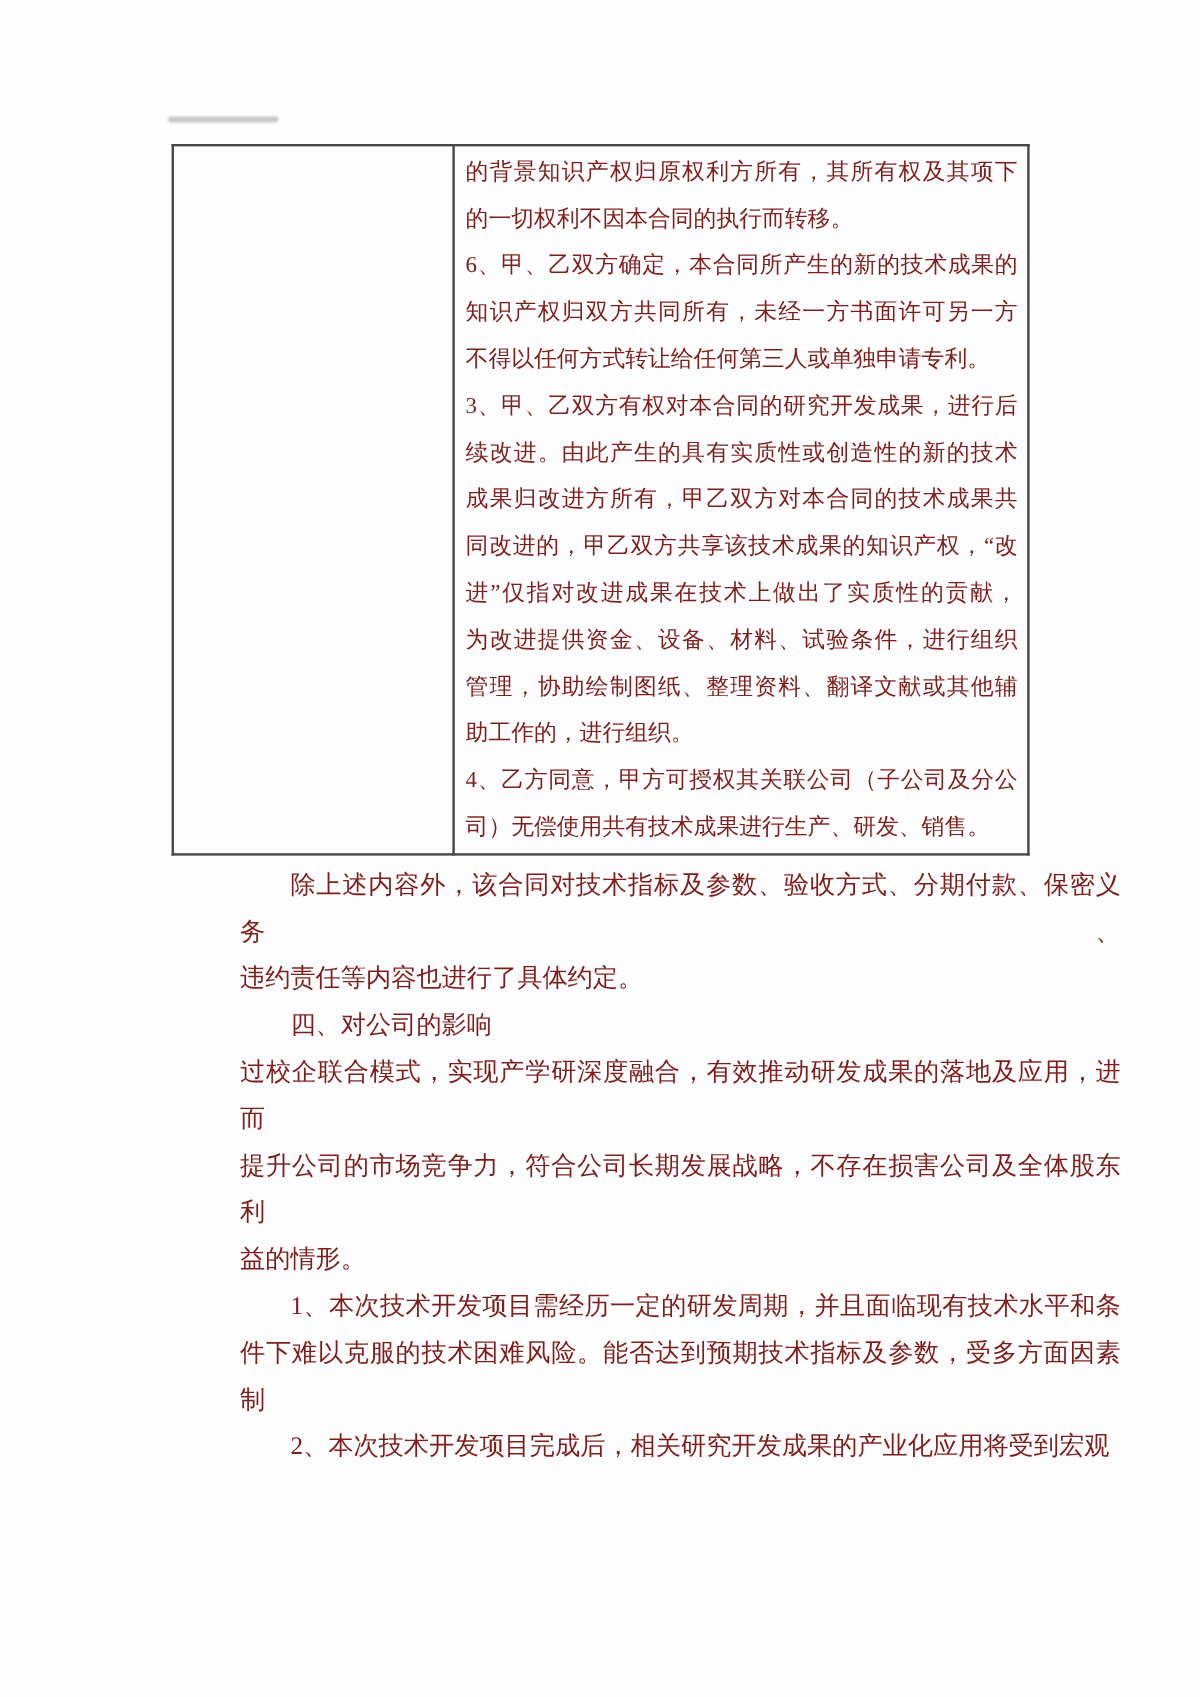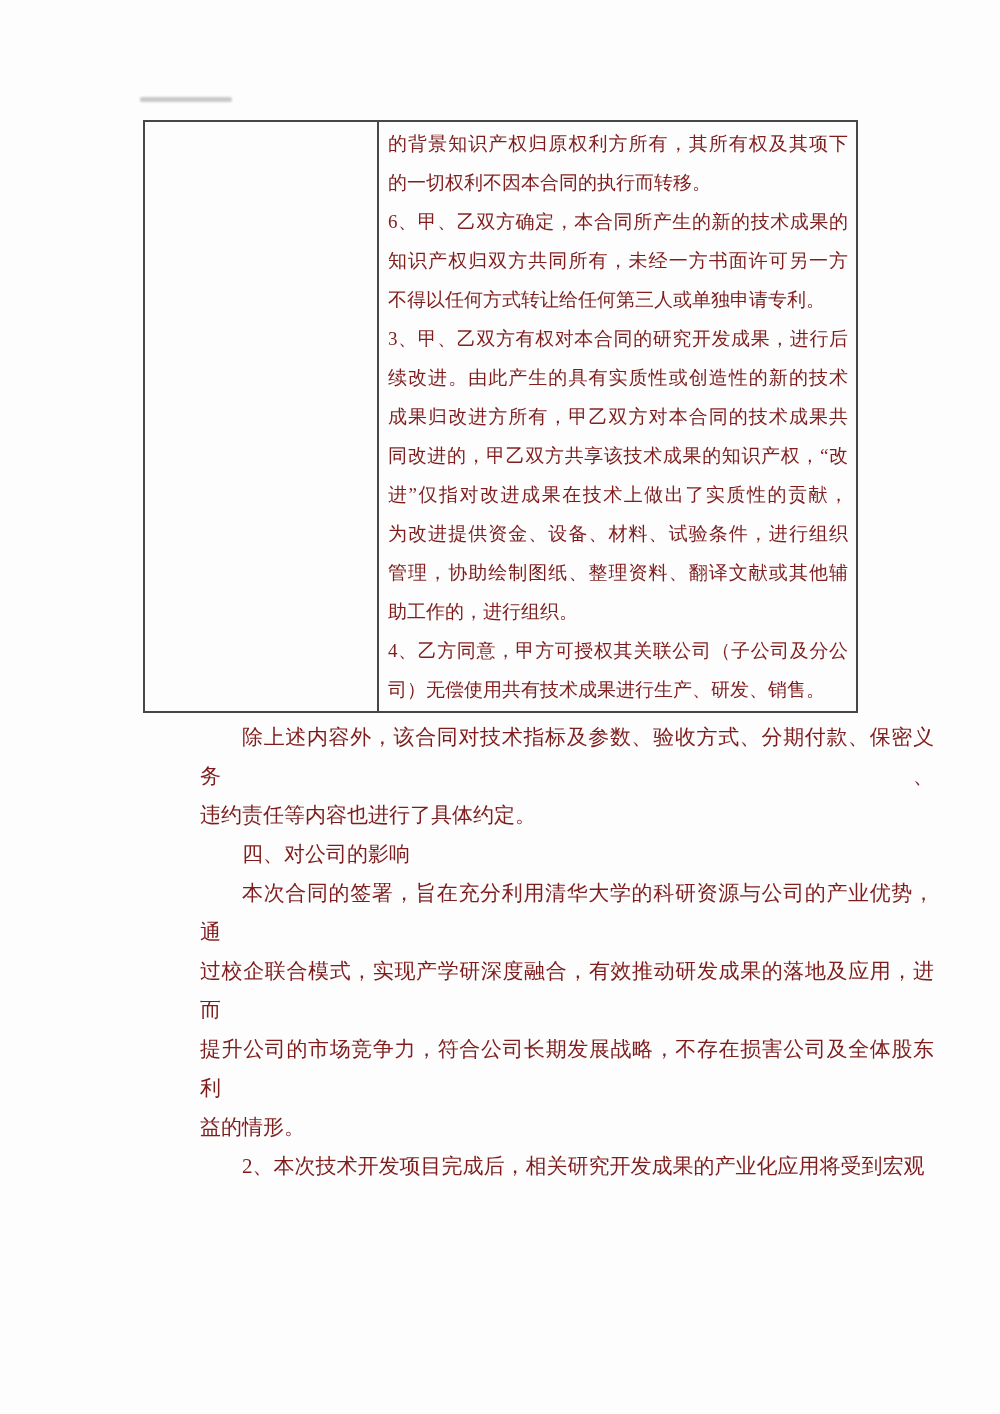--- a/index.html
+++ b/index.html
@@ -123,25 +123,26 @@
 
   <div class="body-text" id="body-blocks">
       <div class="para">
         <div class="ln first">除上述内容外，该合同对技术指标及参数、验收方式、分期付款、保密义务、</div>
         <div class="ln last">违约责任等内容也进行了具体约定。</div>
       </div>
       <div class="heading">
         <div class="ln last">四、对公司的影响</div>
       </div>
       <div class="para">
-        <div class="ln first">本次合同的签署，旨在充分利用清华大学的科研资源与公司的产业优势，通</div>
         <div class="ln">过校企联合模式，实现产学研深度融合，有效推动研发成果的落地及应用，进而</div>
         <div class="ln">提升公司的市场竞争力，符合公司长期发展战略，不存在损害公司及全体股东利</div>
         <div class="ln last">益的情形。</div>
       </div>
       <div class="para">
+        <div class="ln first">1、本次技术开发项目需经历一定的研发周期，并且面临现有技术水平和条</div>
+        <div class="ln">件下难以克服的技术困难风险。能否达到预期技术指标及参数，受多方面因素制</div>
       </div>
       <div class="para">
         <div class="ln last first">2、本次技术开发项目完成后，相关研究开发成果的产业化应用将受到宏观</div>
       </div>
     </div>
 
 </div>
 
 </body></html>

